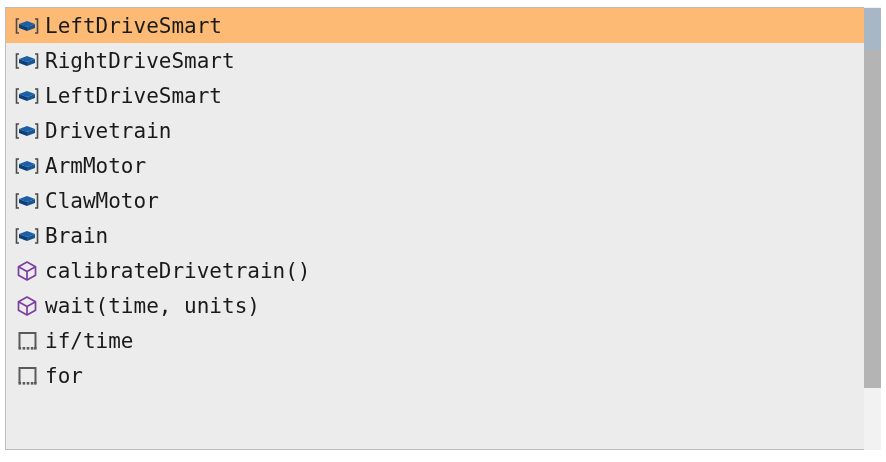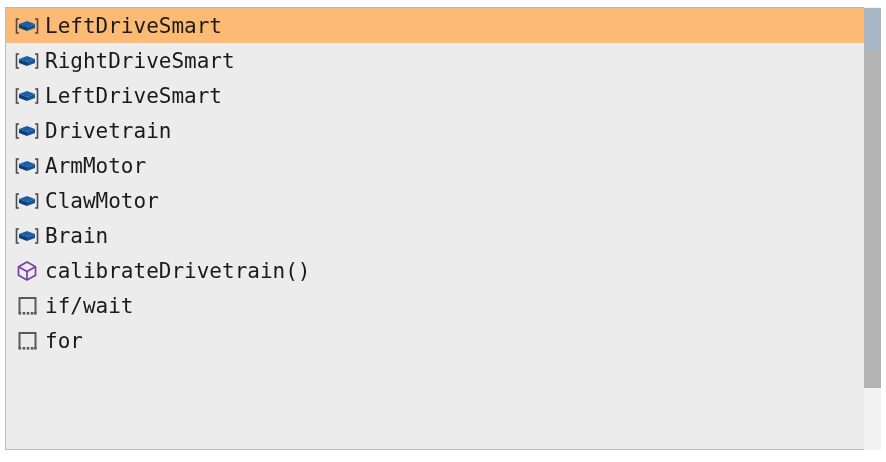--- a/index.html
+++ b/index.html
@@ -191,32 +191,42 @@
           <svg width="22" height="22" viewBox="0 0 22 22">
             <path d="M11 2 L19.5 6.8 L19.5 15.2 L11 20 L2.5 15.2 L2.5 6.8 Z" fill="none" stroke="#7b3fa0" stroke-width="1.7" stroke-linejoin="round"></path>
             <path d="M2.5 6.8 L11 11.4 L19.5 6.8" fill="none" stroke="#7b3fa0" stroke-width="1.7" stroke-linejoin="round"></path>
             <path d="M11 11.4 L11 20" fill="none" stroke="#7b3fa0" stroke-width="1.7"></path>
           </svg>
         </span>
         <span class="row-label">calibrateDrivetrain()</span>
       </li>
       <li class="suggestion-row">
         <span class="row-icon">
+          <svg width="22" height="22" viewBox="0 0 22 22">
+            <path d="M11 2 L19.5 6.8 L19.5 15.2 L11 20 L2.5 15.2 L2.5 6.8 Z" fill="none" stroke="#7b3fa0" stroke-width="1.7" stroke-linejoin="round"></path>
+            <path d="M2.5 6.8 L11 11.4 L19.5 6.8" fill="none" stroke="#7b3fa0" stroke-width="1.7" stroke-linejoin="round"></path>
+            <path d="M11 11.4 L11 20" fill="none" stroke="#7b3fa0" stroke-width="1.7"></path>
+          </svg>
+        </span>
+        <span class="row-label">wait(time, units)</span>
+      </li>
+      <li class="suggestion-row">
+        <span class="row-icon">
           <svg width="21" height="21" viewBox="0 0 21 21">
             <path d="M2.5 18 L2.5 3 L18.5 3 L18.5 18" fill="none" stroke="#5a5a5a" stroke-width="2"></path>
             <g fill="#5a5a5a">
               <rect x="1.5" y="17" width="2.6" height="2.6"></rect>
               <rect x="5.6" y="17" width="2.6" height="2.6"></rect>
               <rect x="9.7" y="17" width="2.6" height="2.6"></rect>
               <rect x="13.8" y="17" width="2.6" height="2.6"></rect>
               <rect x="17.0" y="17" width="2.6" height="2.6"></rect>
             </g>
           </svg>
         </span>
-        <span class="row-label">if/wait</span>
+        <span class="row-label">if/time</span>
       </li>
       <li class="suggestion-row">
         <span class="row-icon">
           <svg width="21" height="21" viewBox="0 0 21 21">
             <path d="M2.5 18 L2.5 3 L18.5 3 L18.5 18" fill="none" stroke="#5a5a5a" stroke-width="2"></path>
             <g fill="#5a5a5a">
               <rect x="1.5" y="17" width="2.6" height="2.6"></rect>
               <rect x="5.6" y="17" width="2.6" height="2.6"></rect>
               <rect x="9.7" y="17" width="2.6" height="2.6"></rect>
               <rect x="13.8" y="17" width="2.6" height="2.6"></rect>

